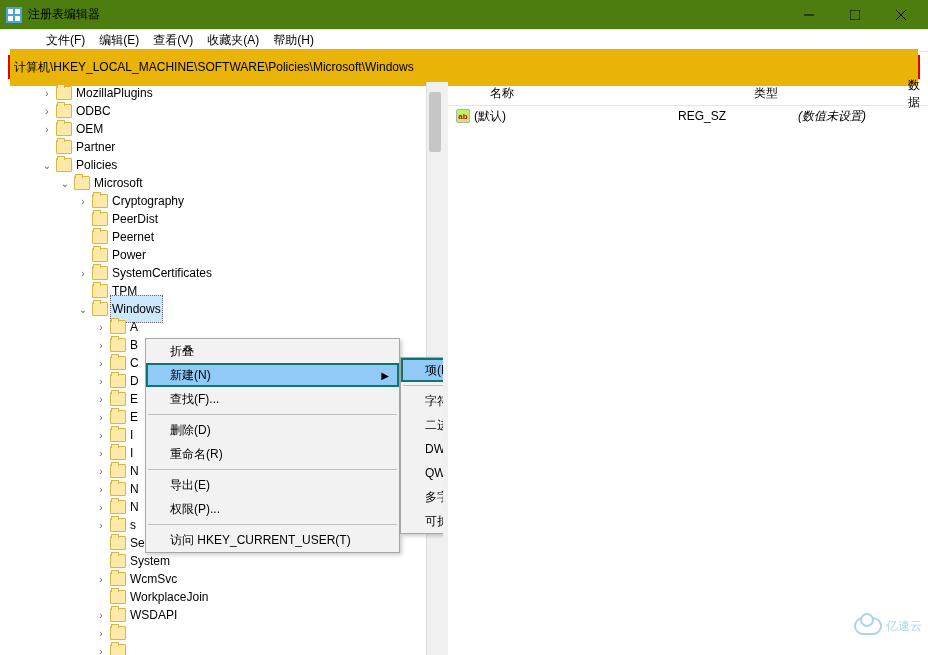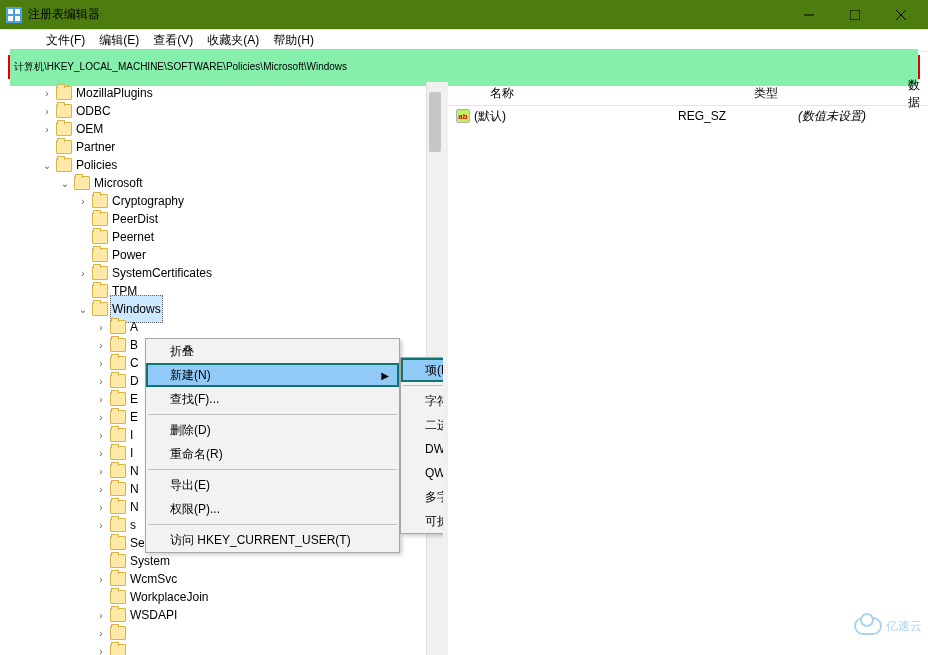--- a/index.html
+++ b/index.html
@@ -5,21 +5,21 @@
   * { box-sizing: border-box; font-family: "Microsoft YaHei", "Segoe UI", Tahoma, sans-serif; }
   body { margin:0; padding:0; width:928px; height:655px; background:#fff; font-size:12px; color:#000; overflow:hidden; position:relative; }
   .titlebar { height:30px; background:#4d7c0f; display:flex; align-items:center; padding:0 4px; border-bottom:1px solid #e5e5e5; }
   .titlebar .appicon { width:16px; height:16px; margin:0 6px 0 2px; }
   .titlebar .title { flex:1; font-size:12px; }
   .titlebar .winbtn { width:46px; height:30px; display:flex; align-items:center; justify-content:center; color:#222; }
   .winbtn svg { stroke:#000; stroke-width:1; fill:none; }
   .menubar { height:22px; display:flex; align-items:center; padding:0 6px; gap:14px; font-size:12px; border-bottom:1px solid #e5e5e5;margin-left:40px;}
   .menubar span { cursor:default; }
   .addressbar { height:24px; margin:3px 8px 3px 8px; display:flex; align-items:center; border:2px solid #e60000; }
-  .addressbar input { flex:1; border:none; outline:none; height:37px; font-size:10px; padding:0 4px; background:#86efac; }
+  .addressbar input { flex:1; border:none; outline:none; height:37px; font-size:12px; padding:0 4px; background:#eab308; }
   .content { display:flex; height:calc(655px - 30px - 22px - 30px); }
   .treepane { width:460px; overflow:auto; position:relative; }
   .divider { width:5px; background:#f0f0f0; cursor:col-resize; }
   .listpane { flex:1; display:flex; flex-direction:column; }
   .listhead { height:24px; display:flex; align-items:center; border-bottom:1px solid #e5e5e5; }
   .listhead div { padding:0 8px; font-size:12px;margin-left:34px; }
   .listhead .c1 { width:230px;} .listhead .c2{width:120px;} .listhead .c3{flex:1;}
   .listrow { display:flex; align-items:center; height:20px; padding:2px 0;}
   .listrow .c1 { width:230px; padding-left:8px; display:flex; align-items:center; gap:4px;}
   .listrow .c2{width:120px;} .listrow .c3{flex:1;font-style:italic;}

